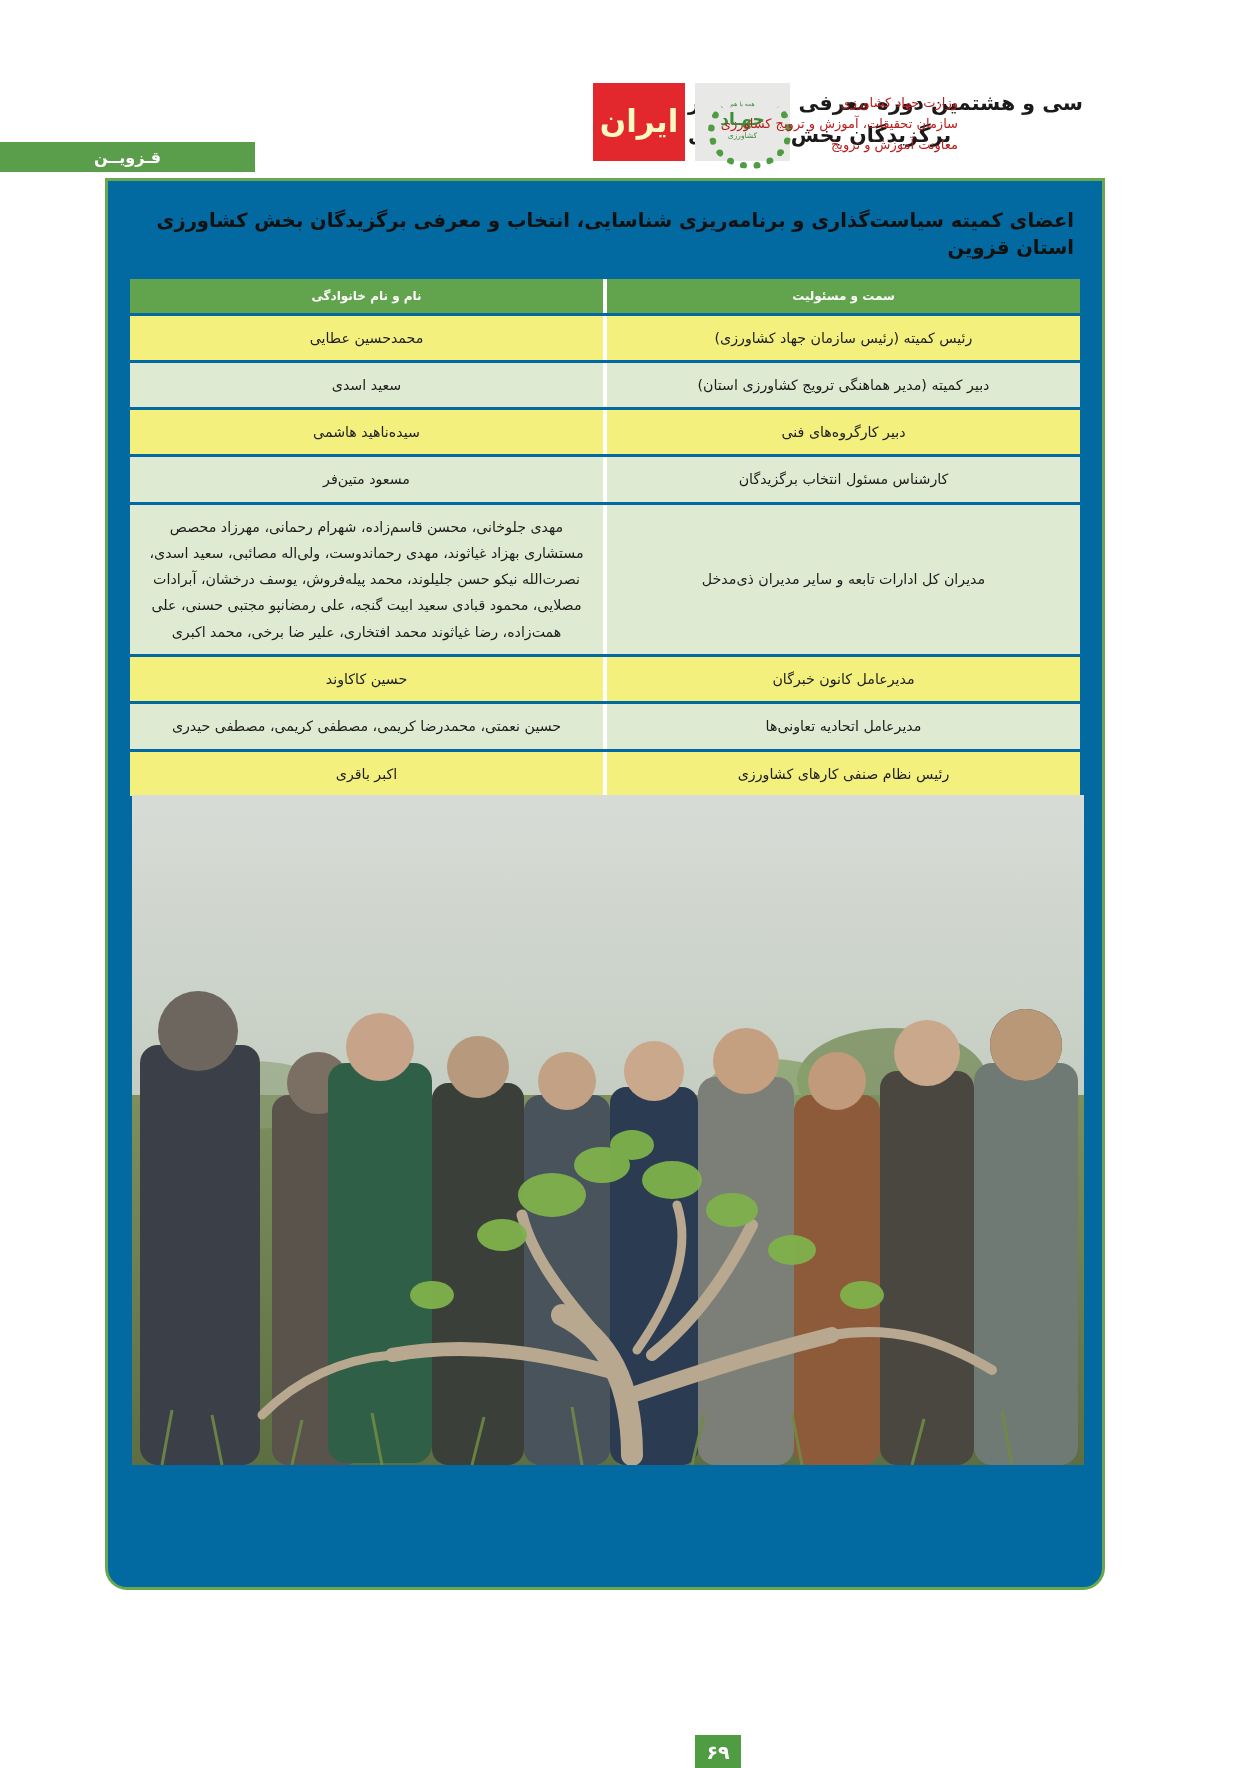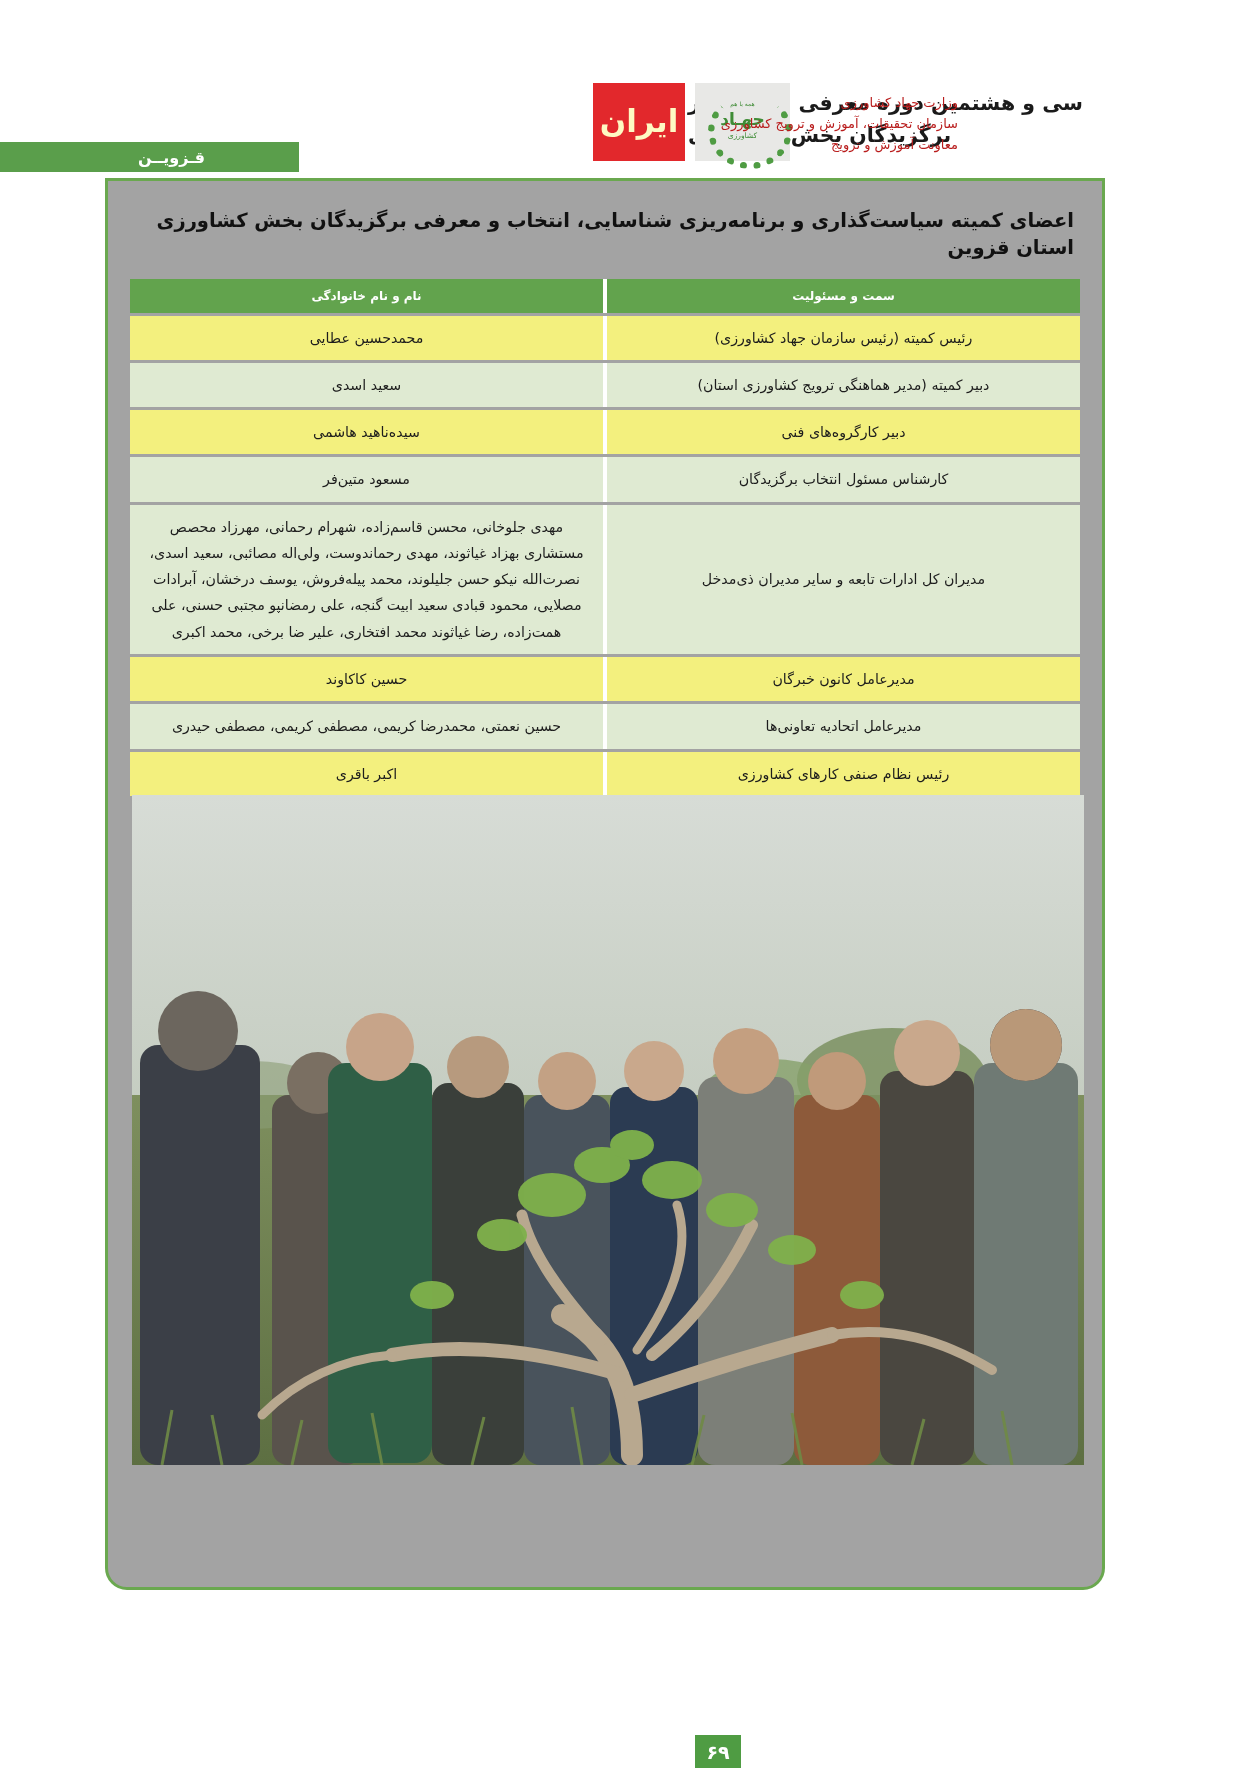--- a/index.html
+++ b/index.html
@@ -79,35 +79,34 @@
   }
   .org-block span{display:block;}
   .prov-tab{
     position:absolute; top:142px; left:0px;
     width:255px;height:30px;
     background:#5a9e4b;
     color:#ffffff;
     font-size:16px;font-weight:bold;
     display:flex;align-items:center;justify-content:center;
     letter-spacing:1px;
-    padding-left:44px;
   }
 
   
   .frame{
     position:absolute;
     top:178px; left:105px;
     width:1000px; height:1412px;
     border:3px solid #6aa84f;
     border-top-left-radius:0;
     border-top-right-radius:0;
     border-bottom-left-radius:22px;
     border-bottom-right-radius:22px;
     box-sizing:border-box;
-    background:#a3a3a3;
+    background:#0369a1;
     text-decoration:underline;
   }
   .frame-inner{
     position:absolute;inset:0;
     padding:22px 22px 0 22px;
     box-sizing:border-box;
   }
   .section-title{
     font-size:19.5px;
     font-weight:bold;

